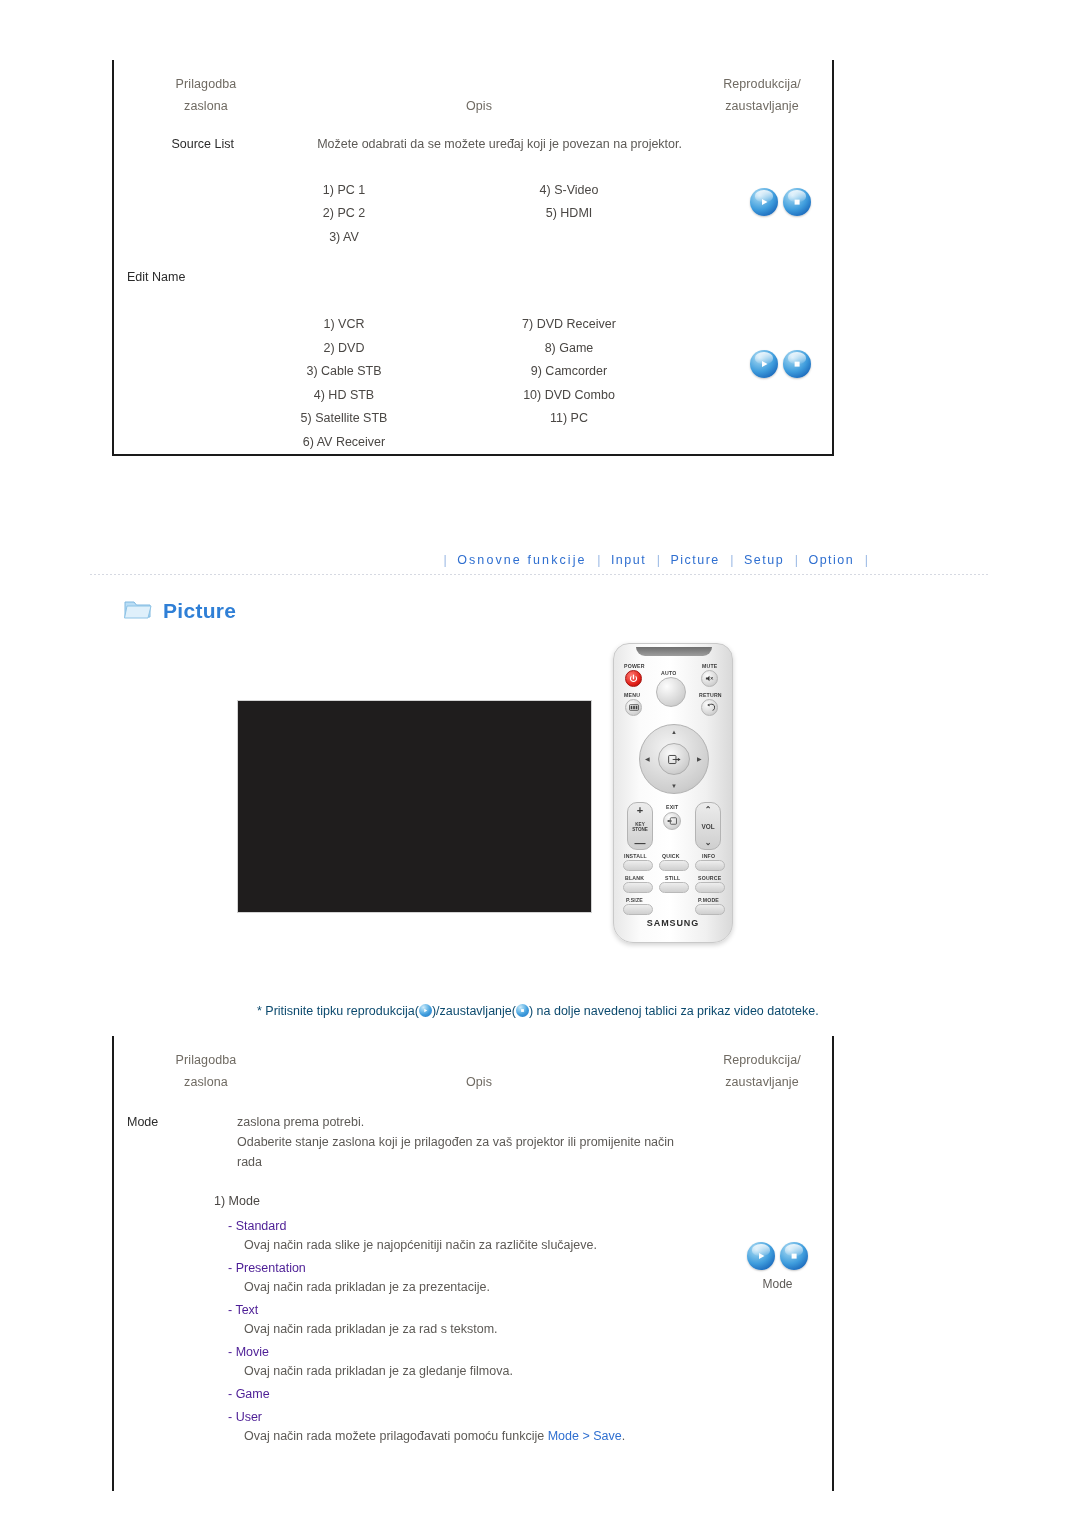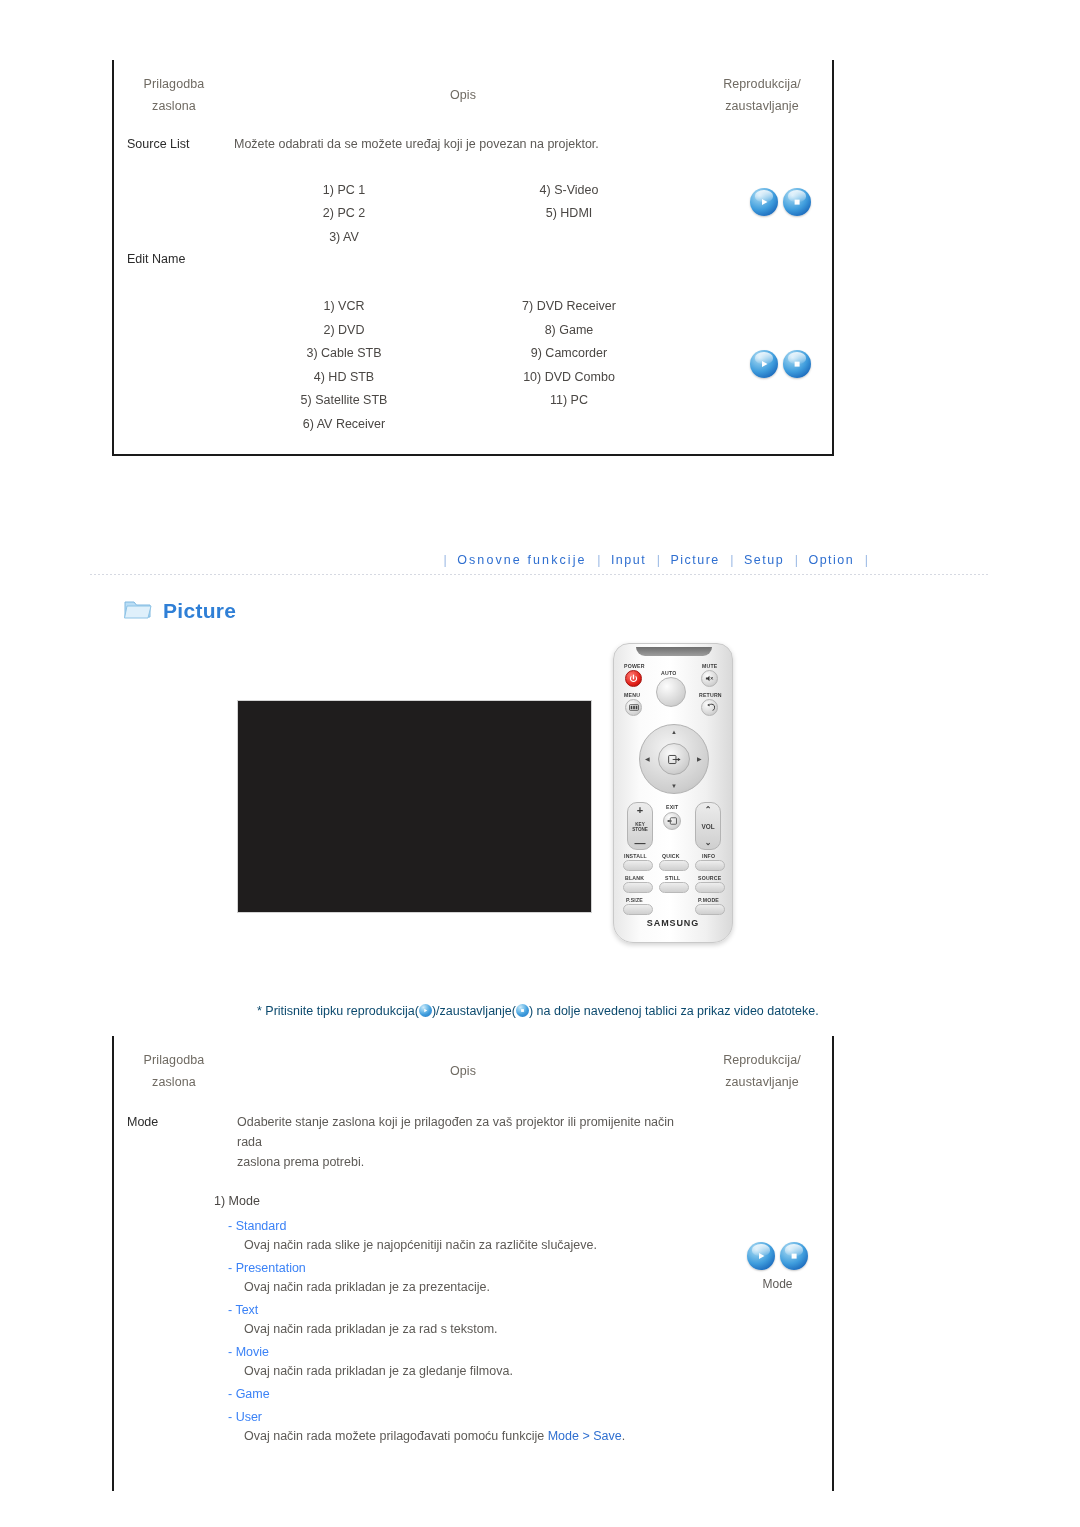--- a/index.html
+++ b/index.html
@@ -19,23 +19,24 @@
   .doc-table {
     position: absolute;
     border-left: 2px solid #1a1a1a;
     border-right: 2px solid #1a1a1a;
     background: #fff;
   }
   .doc-table.closed-bottom { border-bottom: 2px solid #1a1a1a; }
 
   .thead {
     display: flex;
-    align-items: center;
+    align-items: flex-end;
     padding-top: 14px;
     padding-bottom: 4px;
+    padding-left: 32px;
   }
   .th {
     font-size: 12.5px;
     color: #6f6a62;
     text-align: center;
     line-height: 1.75;
     letter-spacing: .1px;
   }
   .th-1 { width: 120px; }
   .th-2 { flex: 1; }
@@ -251,21 +252,21 @@
     white-space: nowrap;
   }
 
   
   .mode-list { padding-left: 100px; }
   .mode-head {
     font-size: 12.5px; color: #4a4744;
     padding: 7px 0 2px 0;
   }
   .mode-item {
-    font-size: 12.5px; color: #3b82f6;
+    font-size: 12.5px; color: #4c1d95;
     padding: 9px 0 0 14px;
   }
   .mode-desc {
     font-size: 12.5px; color: #5d5a56;
     padding: 5px 0 0 30px;
   }
   .mode-tip {
     font-size: 12.5px; color: #232323;
     font-weight: bold;
     padding: 7px 0 0 30px;
@@ -284,21 +285,21 @@
     </div>
     <div class="th th-2">
       <div>Opis</div>
     </div>
     <div class="th th-3">
       <div>Reprodukcija/</div>
       <div>zaustavljanje</div>
     </div>
   </div>
 
-  <div class="row" style="margin-top:12px;">
+  <div class="row" style="margin-top:12px;text-align:right;">
     <div class="cell-label">Source List</div>
     <div class="cell-desc">Možete odabrati da se možete uređaj koji je povezan na projektor.</div>
     <div class="cell-ctrl"></div>
   </div>
 
   <div class="opt-cols" style="margin-top:24px;">
     <div class="opt-col c1">
       <div class="opt-item">1) PC 1</div>
       <div class="opt-item">2) PC 2</div>
       <div class="opt-item">3) AV</div>
@@ -321,21 +322,21 @@
       <div class="gbtn">
         <span class="glyph">
           <svg width="12" height="12" viewBox="0 0 12 12">
               <rect x="3.6" y="3.6" width="5" height="5" fill="#ffffff"></rect>
             </svg>
         </span>
       </div>
     </div>
   </div>
 
-  <div class="row" style="">
+  <div class="row" style="margin-top:18px;">
     <div class="cell-label">Edit Name</div>
     <div class="cell-ctrl"></div>
   </div>
 
   <div class="opt-cols" style="margin-top:26px;">
     <div class="opt-col c1">
       <div class="opt-item">1) VCR</div>
       <div class="opt-item">2) DVD</div>
       <div class="opt-item">3) Cable STB</div>
       <div class="opt-item">4) HD STB</div>
@@ -519,22 +520,22 @@
     </div>
     <div class="th th-3">
       <div>Reprodukcija/</div>
       <div>zaustavljanje</div>
     </div>
   </div>
 
   <div class="row" style="margin-top:14px;">
     <div class="cell-label">Mode</div>
     <div class="cell-desc" style="padding-left:3px;">
+      <div>zaslona prema potrebi.</div>
       <div>Odaberite stanje zaslona koji je prilagođen za vaš projektor ili promijenite način rada</div>
-      <div>zaslona prema potrebi.</div>
     </div>
     <div class="cell-ctrl"></div>
   </div>
 
   <div class="mode-list" style="margin-top:14px;">
     <div class="mode-head">1) Mode</div>
 
     <div>
       <div class="mode-item">- Standard</div>
       <div class="mode-desc">Ovaj način rada slike je najopćenitiji način za različite slučajeve.</div>

